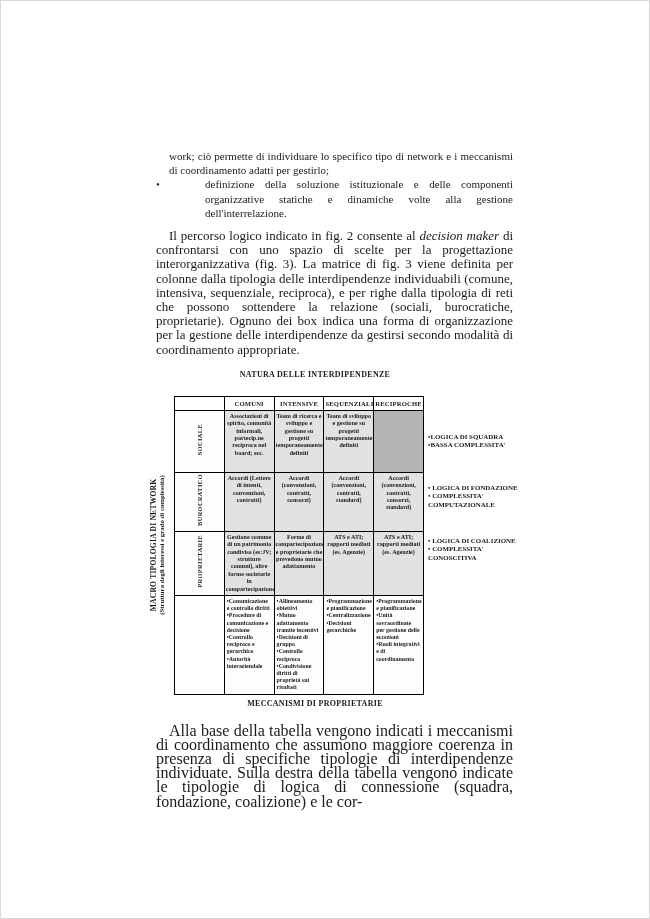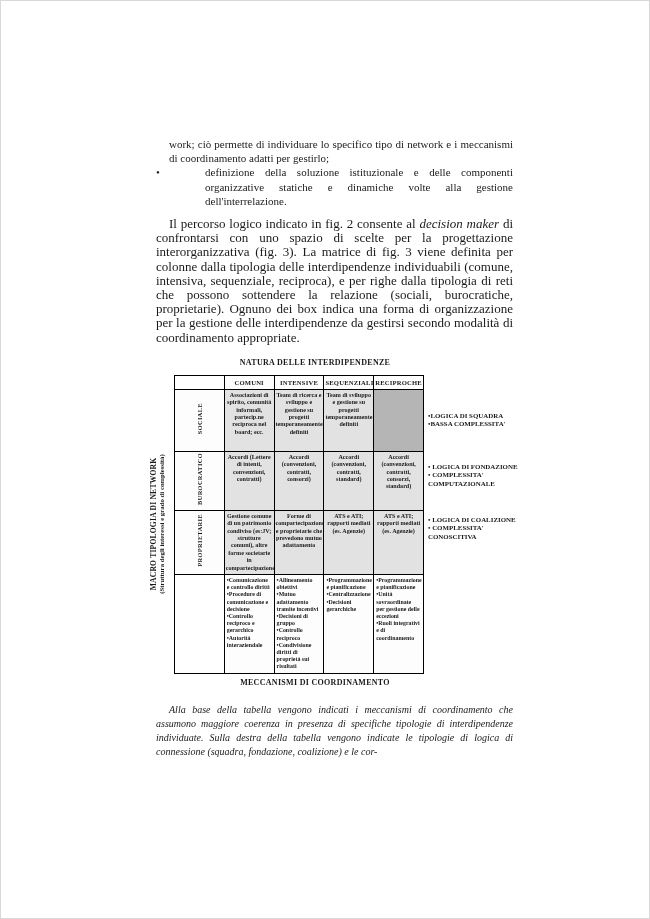--- a/index.html
+++ b/index.html
@@ -1,38 +1,38 @@
 <!DOCTYPE html>
 <html><head>
 <meta charset="utf-8">
 <style>
   html,body{margin:0;padding:0;background:#888;}
   .page{
     width:650px;height:919px;background:#ffffff;position:relative;
     margin:0 auto;font-family:"Liberation Serif", serif;color:#1a1a1a;
     box-sizing:border-box;border:1px solid #d8d8d8;overflow:hidden;
   }
-  .content{position:absolute;left:155px;top:136px;width:357px;}
+  .content{position:absolute;left:155px;top:148px;width:357px;}
 
   
   .cont-line{margin-left:13px;font-size:11px;line-height:14.2px;text-align:justify;}
   .bullet-item{display:flex;font-size:11px;line-height:14.2px;margin-top:0;}
   .bullet-marker{width:13px;flex:0 0 13px;}
   .bullet-text{flex:1;text-align:justify;margin-left:36px;}
   .para{font-size:13px;line-height:14.2px;text-align:justify;text-indent:13px;margin-top:9px;}
   .italic{font-style:italic;}
 
   
   .figure{margin-left:-14px;width:384px;margin-top:8px;}
   .fig-caption{font-family:"Liberation Sans",sans-serif;font-style:italic;font-size:9.3px;line-height:12px;}
   .axis-top,.axis-bottom{
     margin-left:48px;width:250px;text-align:center;font-weight:bold;font-size:8px;
     letter-spacing:.3px;
   }
-  .axis-top{margin-top:6px;margin-bottom:8px;}
+  .axis-top{margin-top:6px;margin-bottom:17px;}
   .axis-bottom{margin-top:4px;}
   .fig-body{display:flex;align-items:stretch;}
   .left-axis{flex:0 0 32px;position:relative;}
   .left-axis .rot{
     position:absolute;top:50%;left:50%;width:262px;
     transform:translate(-50%,-50%) rotate(-90deg);text-align:center;
   }
   .left-axis .rot .l1{font-weight:bold;font-size:7.6px;line-height:9px;letter-spacing:.2px;}
   .left-axis .rot .l2{font-weight:bold;font-size:6.8px;line-height:8.5px;}
 
@@ -61,21 +61,21 @@
   tr.r1 td{height:62px;} tr.r2 td{height:48px;} tr.r3 td{height:58px;} tr.rm td{height:78px;}
 
   .annotations{flex:1;position:relative;}
   .annotation{
     position:absolute;left:4px;width:96px;transform:translateY(-50%);
     font-weight:bold;font-size:6.9px;line-height:8.6px;white-space:pre-line;
   }
   .ann-0{top:46px;} .ann-1{top:101px;} .ann-2{top:154px;}
 
   
-  .outro{font-size:10px;line-height:14.2px;text-align:justify;text-indent:13px;margin-top:16px;font-style:italic;}
+  .outro{font-size:16px;line-height:14.2px;text-align:justify;text-indent:13px;margin-top:16px;}
   .page-number{margin-top:38px;text-align:center;font-style:italic;font-size:10.5px;}
 </style>
 </head>
 <body>
 
 <div class="page">
   <div class="content">
 
     <div class="cont-line">work; ciò permette di individuare lo specifico tipo di network e i meccanismi di coordinamento adatti per gestirlo;</div>
 
@@ -153,20 +153,20 @@
 •BASSA COMPLESSITA'</div>
           <div class="annotation ann-1">• LOGICA DI FONDAZIONE
 • COMPLESSITA'
 COMPUTAZIONALE</div>
           <div class="annotation ann-2">• LOGICA DI COALIZIONE
 • COMPLESSITA'
 CONOSCITIVA</div>
         </div>
       </div>
 
-      <div class="axis-bottom">MECCANISMI DI COORDINAMENTO</div>
+      <div class="axis-bottom">MECCANISMI DI PROPRIETARIE</div>
     </div>
 
     <p class="outro">Alla base della tabella vengono indicati i meccanismi di coordinamento che assumono maggiore coerenza in presenza di specifiche tipologie di interdipendenze individuate. Sulla destra della tabella vengono indicate le tipologie di logica di connessione (squadra, fondazione, coalizione) e le cor-</p>
 
 
   </div>
 </div>
 
 </body></html>

